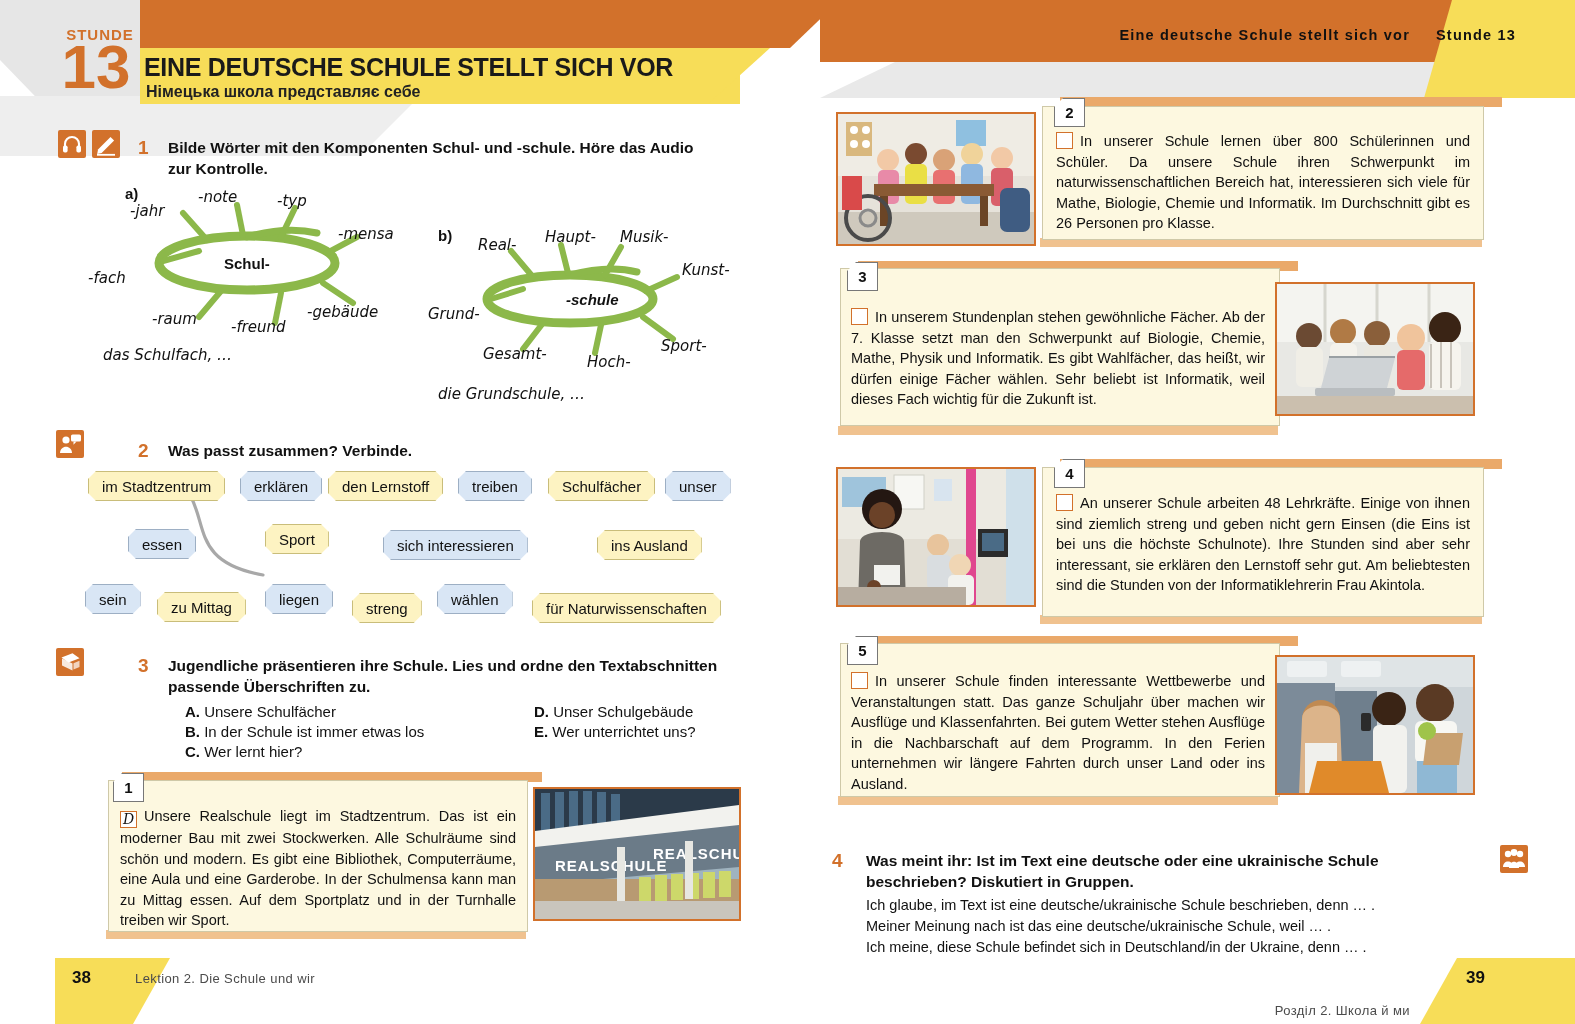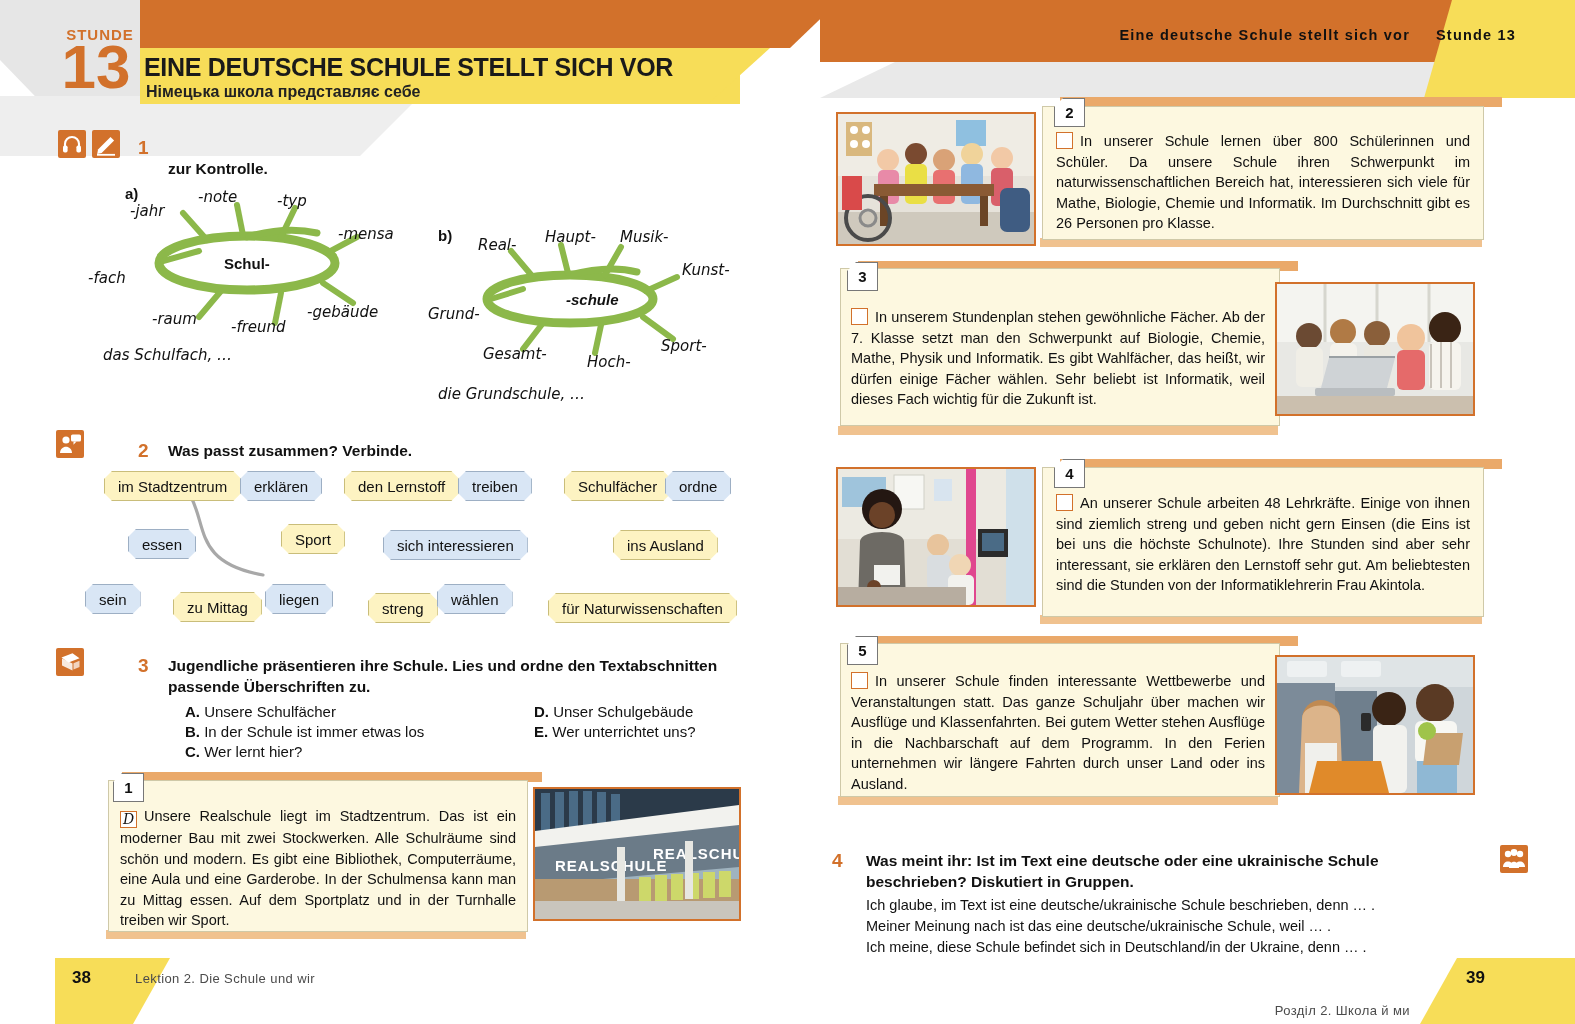--- a/index.html
+++ b/index.html
@@ -124,21 +124,21 @@
     font-style:italic; font-size:15px; color:#111; white-space:nowrap;
   }
 
   
   .chip {
     position:absolute; display:flex; align-items:center; justify-content:center;
     font-size:15px; color:#111; white-space:nowrap;
     padding:0 13px; height:30px;
     border:1px solid #9aa7b5;
   }
-  .chip.yellow { background:#fdf3c2; border-color:#c9bd7a;margin-left:16px; }
+  .chip.yellow { background:#fdf3c2; border-color:#c9bd7a; }
   .chip.blue   { background:#d9e6f5; border-color:#9dafc4; }
   .chip {
     clip-path: polygon(8px 0, calc(100% - 8px) 0, 100% 8px,
                        100% calc(100% - 8px), calc(100% - 8px) 100%,
                        8px 100%, 0 calc(100% - 8px), 0 8px);
   }
 
   
   .hd-item{
     position:absolute; font-size:15px; color:#111; white-space:nowrap;
@@ -241,21 +241,21 @@
     </svg>
   </div>
   <div class="ico" style="left:92px; top:130px;">
     <svg width="28" height="28" viewBox="0 0 28 28">
       <path d="M6 19.5L18.5 7l3.6 3.6L9.6 23.1 5.2 24z" fill="#fff"></path>
       <path d="M5 24.8h18" stroke="#fff" stroke-width="1.8"></path>
     </svg>
   </div>
   <div class="task-num" style="left:138px; top:137px;">1</div>
   <div class="task-text" style="left:168px; top:137px; width:575px;">
-    <br>
+    <span>Bilde Wörter mit den Komponenten Schul- und -schule. Höre das Audio</span><br>
     <span>zur Kontrolle.</span>
   </div>
 
   <div class="ab-label" style="left:125px; top:185px;">a)</div>
   <svg class="web" style="left:95px; top:175px;" width="310" height="180">
     <ellipse cx="152" cy="88" rx="88" ry="27" fill="none" stroke="#8cb84a" stroke-width="9" stroke-linecap="round"></ellipse>
     <path d="M152 62 C 180 54, 205 54, 222 58" fill="none" stroke="#8cb84a" stroke-width="7" stroke-linecap="round"></path>
     <line x1="104" y1="76" x2="68" y2="86" stroke="#8cb84a" stroke-width="6" stroke-linecap="round"></line>
     <line x1="112" y1="65" x2="88" y2="38" stroke="#8cb84a" stroke-width="6" stroke-linecap="round"></line>
     <line x1="148" y1="60" x2="142" y2="30" stroke="#8cb84a" stroke-width="6" stroke-linecap="round"></line>
@@ -313,21 +313,21 @@
 
   <svg style="position:absolute; left:185px; top:495px;" width="130" height="110">
     <path d="M6 2 C 22 32, 10 68, 78 80" fill="none" stroke="#a8a8a8" stroke-width="3.2" stroke-linecap="round"></path>
   </svg>
 
   <div class="chip yellow" style="left:88px;  top:471px;">im Stadtzentrum</div>
   <div class="chip blue" style="left:240px; top:471px;">erklären</div>
   <div class="chip yellow" style="left:328px; top:471px;">den Lernstoff</div>
   <div class="chip blue" style="left:458px; top:471px;">treiben</div>
   <div class="chip yellow" style="left:548px; top:471px;">Schulfächer</div>
-  <div class="chip blue" style="left:665px; top:471px;">ordne</div>
+  <div class="chip blue" style="left:665px; top:471px;">unser</div>
 
   <div class="chip blue" style="left:128px; top:529px;">essen</div>
   <div class="chip yellow" style="left:265px; top:524px;">Sport</div>
   <div class="chip blue" style="left:383px; top:530px;">sich interessieren</div>
   <div class="chip yellow" style="left:597px; top:530px;">ins Ausland</div>
 
   <div class="chip blue" style="left:85px;  top:584px;">sein</div>
   <div class="chip yellow" style="left:157px; top:592px;">zu Mittag</div>
   <div class="chip blue" style="left:265px; top:584px;">liegen</div>
   <div class="chip yellow" style="left:352px; top:593px;text-align:right;">streng</div>

